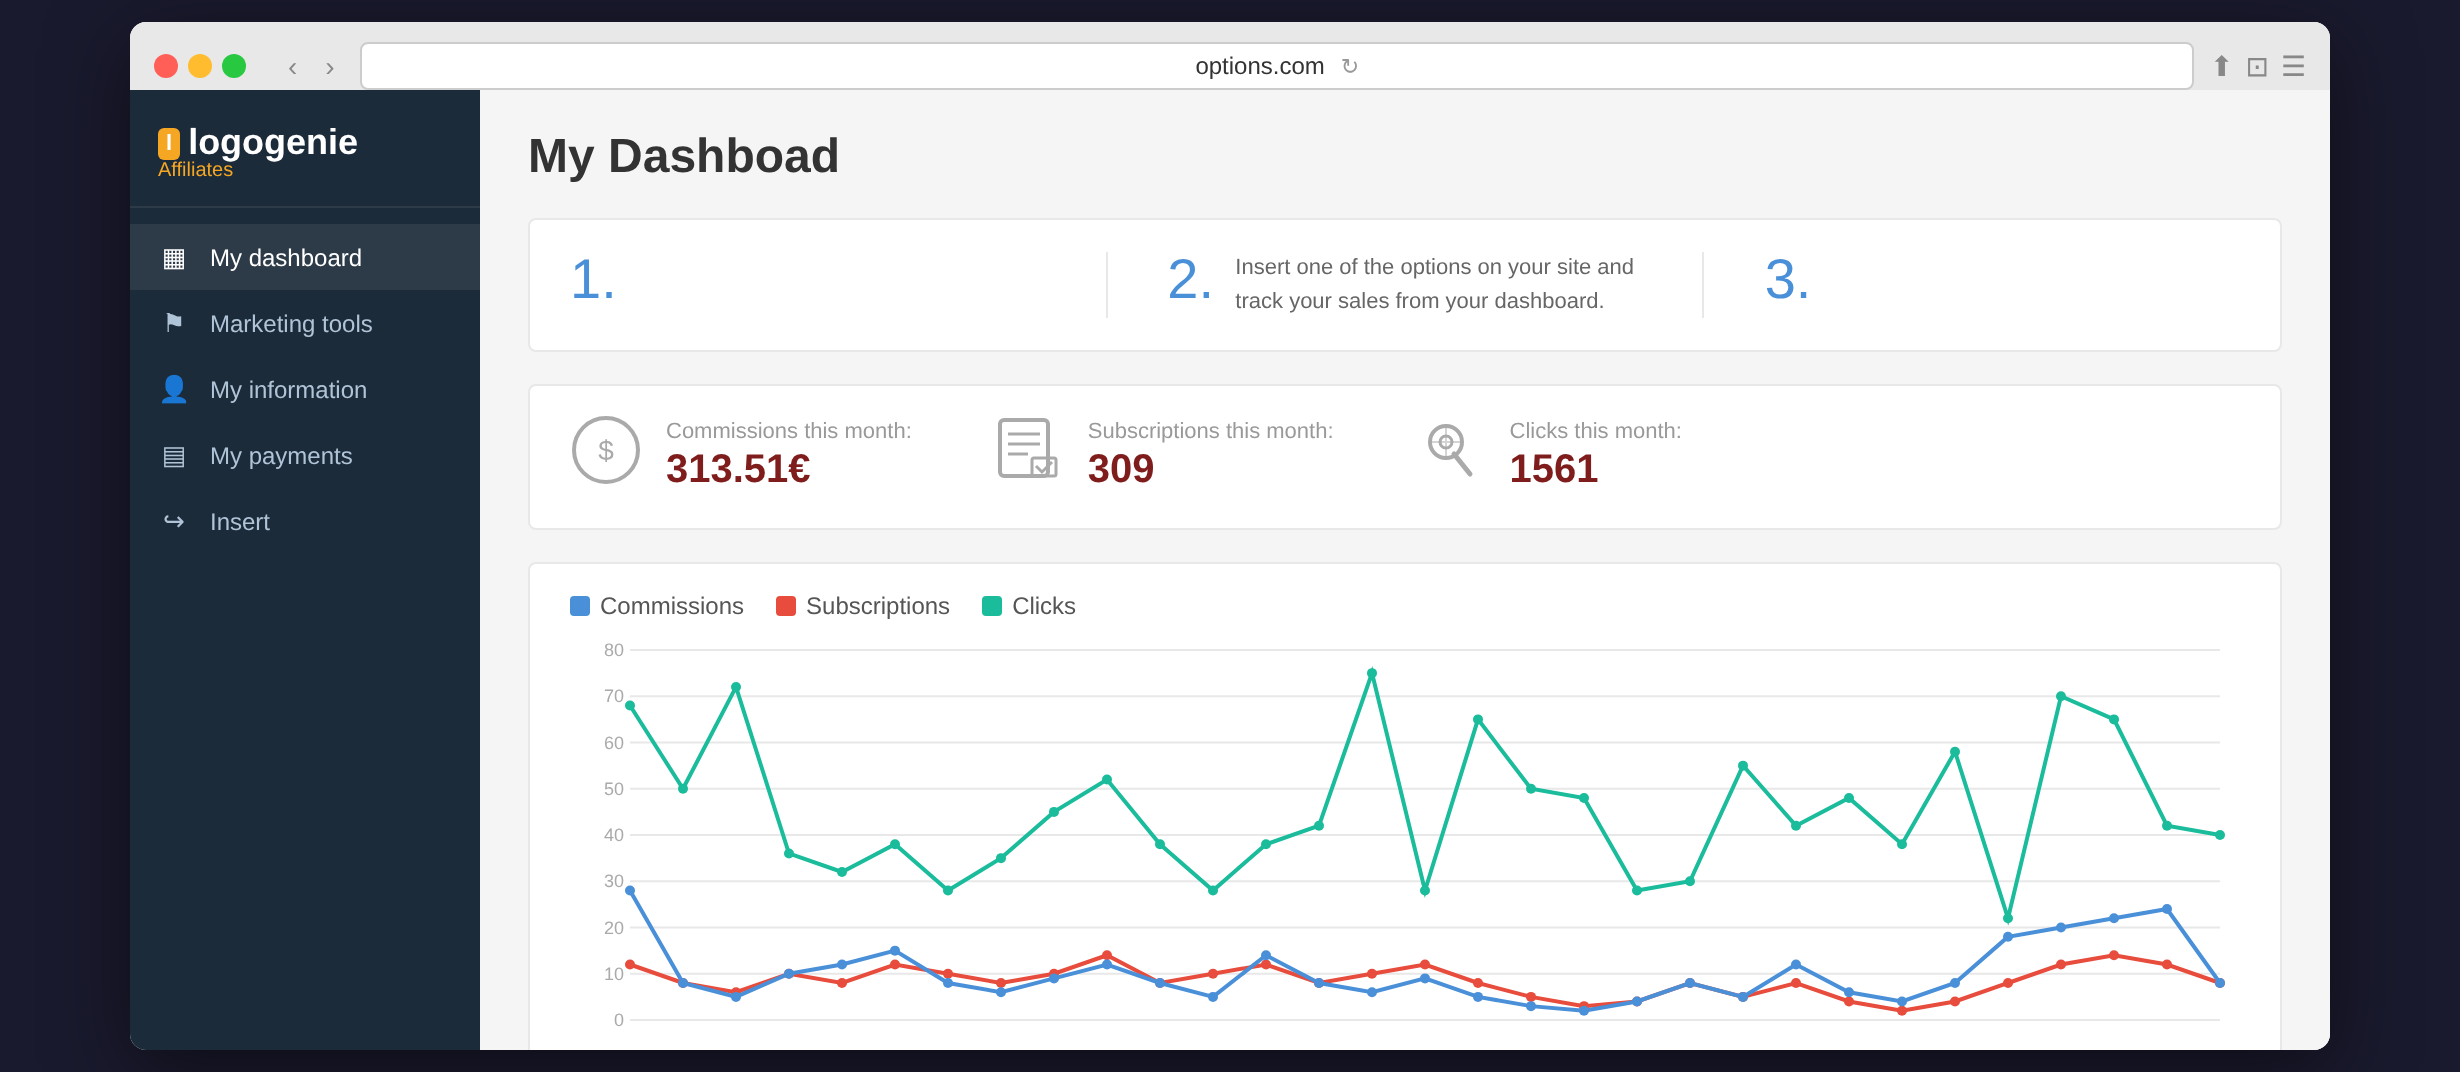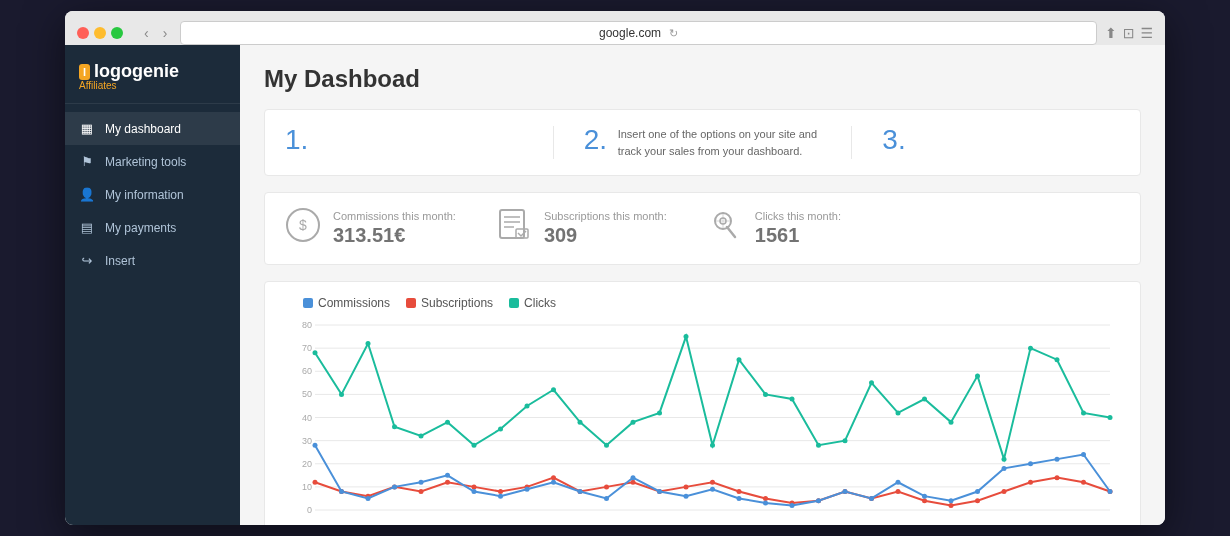--- a/index.html
+++ b/index.html
@@ -184,37 +184,36 @@
 
     .stat-label {
       font-size: 11px;
       color: #999;
       margin-bottom: 2px;
     }
 
     .stat-value {
       font-size: 20px;
       font-weight: 600;
-      color: #737373;
+      color: #7f1d1d;
     }
 
     .chart-section {
       background: white;
       border-radius: 4px;
       padding: 14px 20px;
       border: 1px solid #e8e8e8;
     }
 
     .chart-legend {
       display: flex;
       gap: 16px;
       margin-bottom: 10px;
       font-size: 12px;
       color: #555;
-      margin-left: 18px;
     }
 
     .legend-item {
       display: flex;
       align-items: center;
       gap: 5px;
     }
 
     .legend-dot {
       width: 10px;
@@ -271,21 +270,21 @@
     <div class="traffic-lights">
       <div class="tl tl-red"></div>
       <div class="tl tl-yellow"></div>
       <div class="tl tl-green"></div>
     </div>
     <div class="nav-arrows">
       <button class="nav-btn">‹</button>
       <button class="nav-btn">›</button>
     </div>
     <div class="address-bar">
-      <span>google.com</span>
+      <span>options.com</span>
       <span style="color:#999;font-size:11px;">↻</span>
     </div>
     <div class="browser-actions">
       <button class="browser-action-btn">⬆</button>
       <button class="browser-action-btn">⊡</button>
       <button class="browser-action-btn">☰</button>
     </div>
   </div>
 
   <div class="app-layout">

